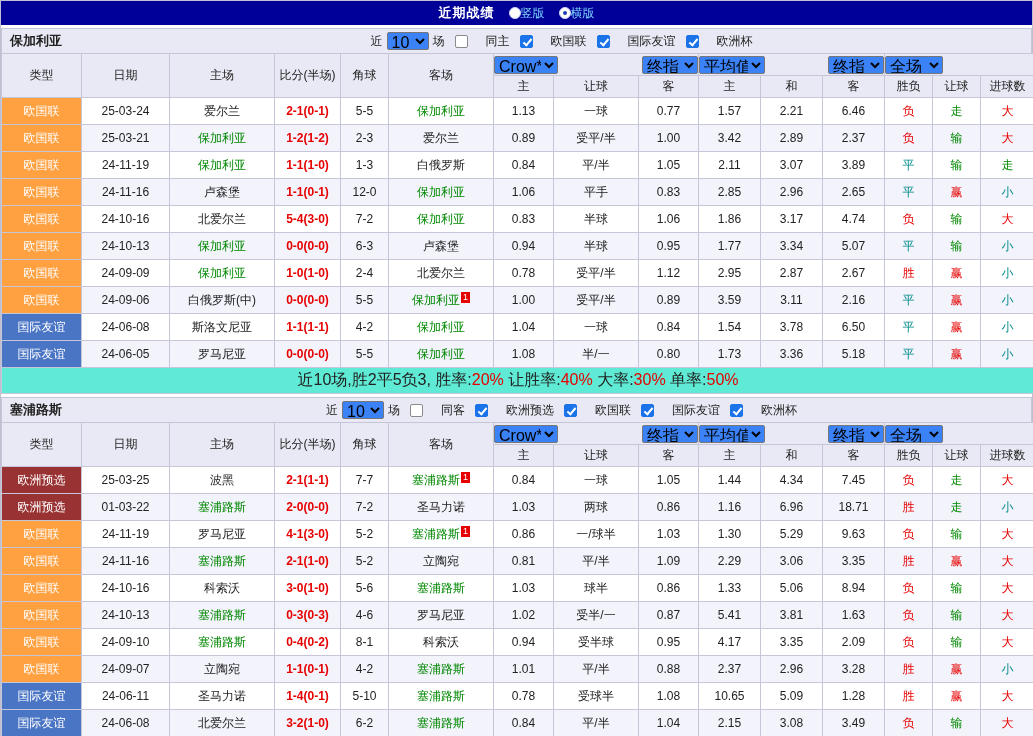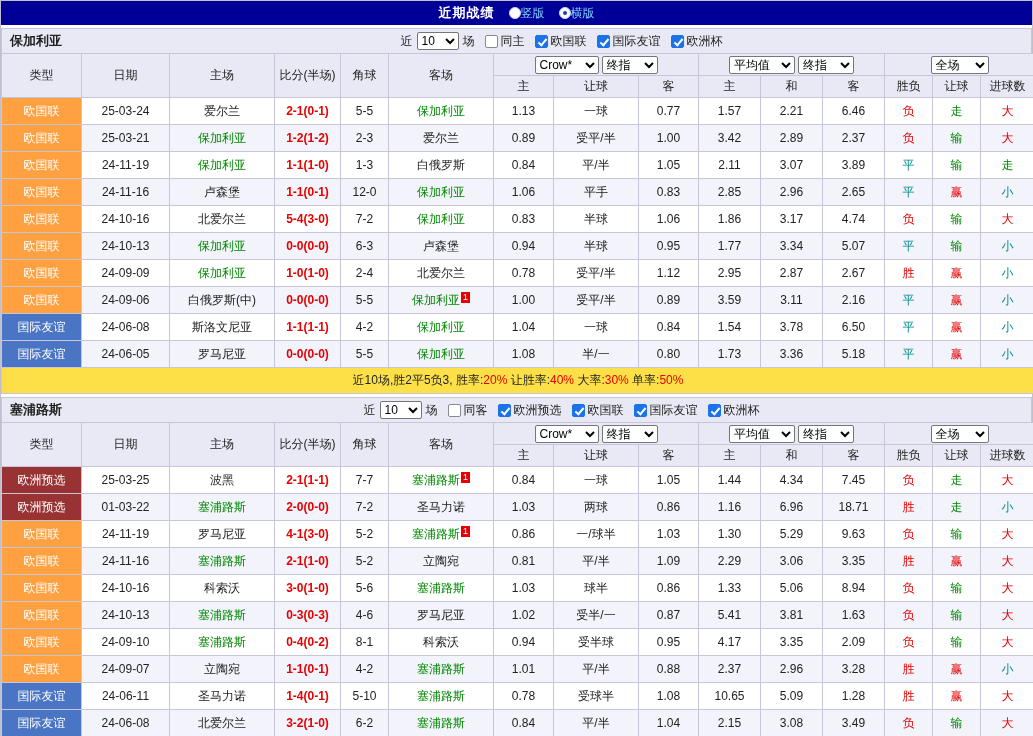--- a/index.html
+++ b/index.html
@@ -7,42 +7,42 @@
   .page{width:1033px;border:1px solid #bfbfcf;box-sizing:border-box;}
   .topbar{height:24px;background:var(--topbar-bg,#000099);display:flex;align-items:center;justify-content:center;gap:14px;color:#fff;}
   .tb-title{font-weight:bold;font-size:13px;letter-spacing:1px;}
   .tb-radio{display:inline-flex;align-items:center;cursor:pointer;font-size:12px;color:#7dd3fc;}
   .radio{width:12px;height:12px;border-radius:50%;background:#fff;border:1px solid #cfd6ff;box-sizing:border-box;position:relative;display:inline-block;}
   .radio.sel::after{content:"";position:absolute;left:3px;top:3px;width:4px;height:4px;border-radius:50%;background:#1b3fae;}
   .section{margin-top:3px;}
   .filter-bar{position:relative;height:25px;background:var(--header-bg,#E9E9F5);border:1px solid var(--border,#C6C6D8);border-bottom:none;display:flex;align-items:center;justify-content:center;box-sizing:border-box;}
   .team-name{position:absolute;left:8px;font-weight:bold;font-size:13px;color:#222;}
   .filter-controls{display:flex;align-items:center;gap:4px;margin-left:90px;}
-  .cb-label{display:inline-flex;align-items:center;gap:3px;margin-left:6px;cursor:pointer;}
+  .cb-label{display:inline-flex;align-items:center;gap:18px;margin-left:6px;cursor:pointer;}
   .cb{width:13px;height:13px;border:1px solid #8a8a8a;background:#fff;display:inline-block;box-sizing:border-box;position:relative;border-radius:2px;}
   .cb.on{background:#1A73E8;border-color:#1A73E8;}
   .cb.on::after{content:"";position:absolute;left:4px;top:1px;width:3px;height:7px;border:solid #fff;border-width:0 2px 2px 0;transform:rotate(40deg);}
-  select{font-family:inherit;font-size:12px;height:18px;border:1px solid #767676;background:#ffffff;border-radius:2px;padding:0;}
+  select{font-family:inherit;font-size:16px;height:18px;border:1px solid #767676;background:#3b82f6;border-radius:2px;padding:0;}
   table.grid{width:100%;border-collapse:collapse;table-layout:fixed;}
   table.grid th,table.grid td{border:1px solid var(--border,#C6C6D8);text-align:center;padding:0;overflow:hidden;white-space:nowrap;}
   thead th{background:var(--header-bg,#E9E9F5);font-weight:normal;height:21px;font-size:12px;color:#222;}
   tbody td{height:26px;font-size:12px;background:#fff;}
   tbody tr:nth-child(even) td{background:var(--row-alt-bg,#F2F3FB);}
   td.t-league{background:var(--league-bg,#FFA041)!important;color:#fff;}
   td.t-friendly{background:var(--friendly-bg,#4A74C4)!important;color:#fff;}
   td.t-qual{background:var(--qual-bg,#993333)!important;color:#fff;}
   .score{color:var(--accent-red,#E60000);font-weight:bold;}
   .tg{color:var(--team-green,#008800);}
   .card{display:inline-block;background:var(--accent-red,#E60000);color:#fff;font-size:9px;line-height:11px;padding:0 2px;vertical-align:4px;margin-left:1px;}
   .c-r{color:var(--accent-red,#E60000);}
   .c-g{color:var(--win-green,#008800);}
   .c-t{color:var(--draw-teal,#008B8B);}
-  tfoot td{height:25px;font-size:12px;background:#fde047;}
+  tfoot td{height:25px;font-size:16px;background:#5eead4;}
   .sum-r{color:var(--accent-red,#E60000);}
-  .hsel{display:flex;justify-content:center;align-items:center;gap:3px;}
+  .hsel{display:flex;justify-content:space-between;align-items:center;gap:3px;}
 </style>
 </head>
 <body>
 
 <div class="page">
   <div class="topbar">
     <span class="tb-title">近期战绩</span>
     <label class="tb-radio">
       <span class="radio"></span>
       <span>竖版</span>

